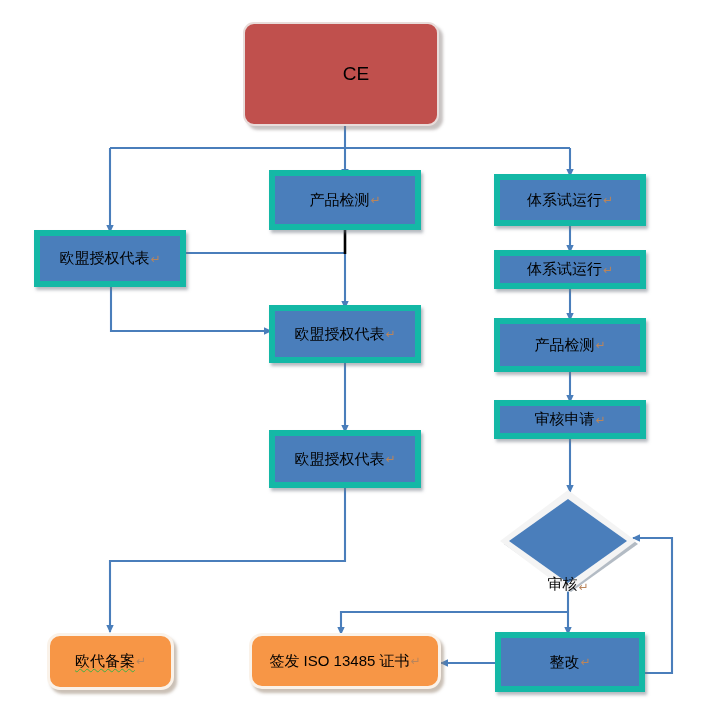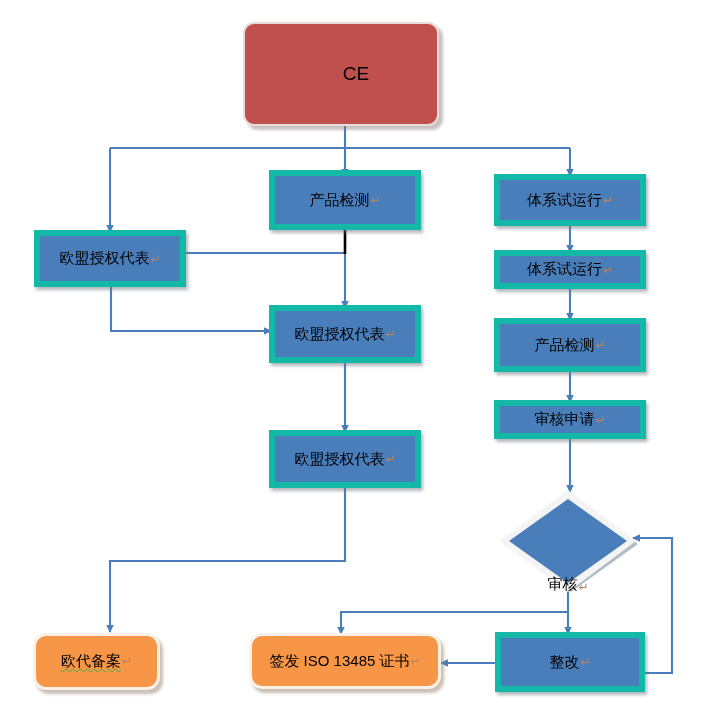--- a/index.html
+++ b/index.html
@@ -227,21 +227,21 @@
     </div>
   </div>
 
   <div class="matted" style="left:495px; top:632px; width:150px; height:60px;">
     <div class="fill">
       <span class="label">整改</span>
         <span class="pmark">↵</span>
     </div>
   </div>
 
-  <div class="node round-orange" style="left:33px; top:633px; width:127px; height:57px;">
+  <div class="node round-orange" style="left:47px; top:633px; width:127px; height:57px;">
     <span class="label squiggle">欧代备案</span>
       <span class="pmark">↵</span>
   </div>
 
   <div class="node round-orange" style="left:249px; top:633px; width:192px; height:56px;">
     <span class="label">签发 ISO 13485 证书</span>
       <span class="pmark">↵</span>
   </div>
 
 </div>

